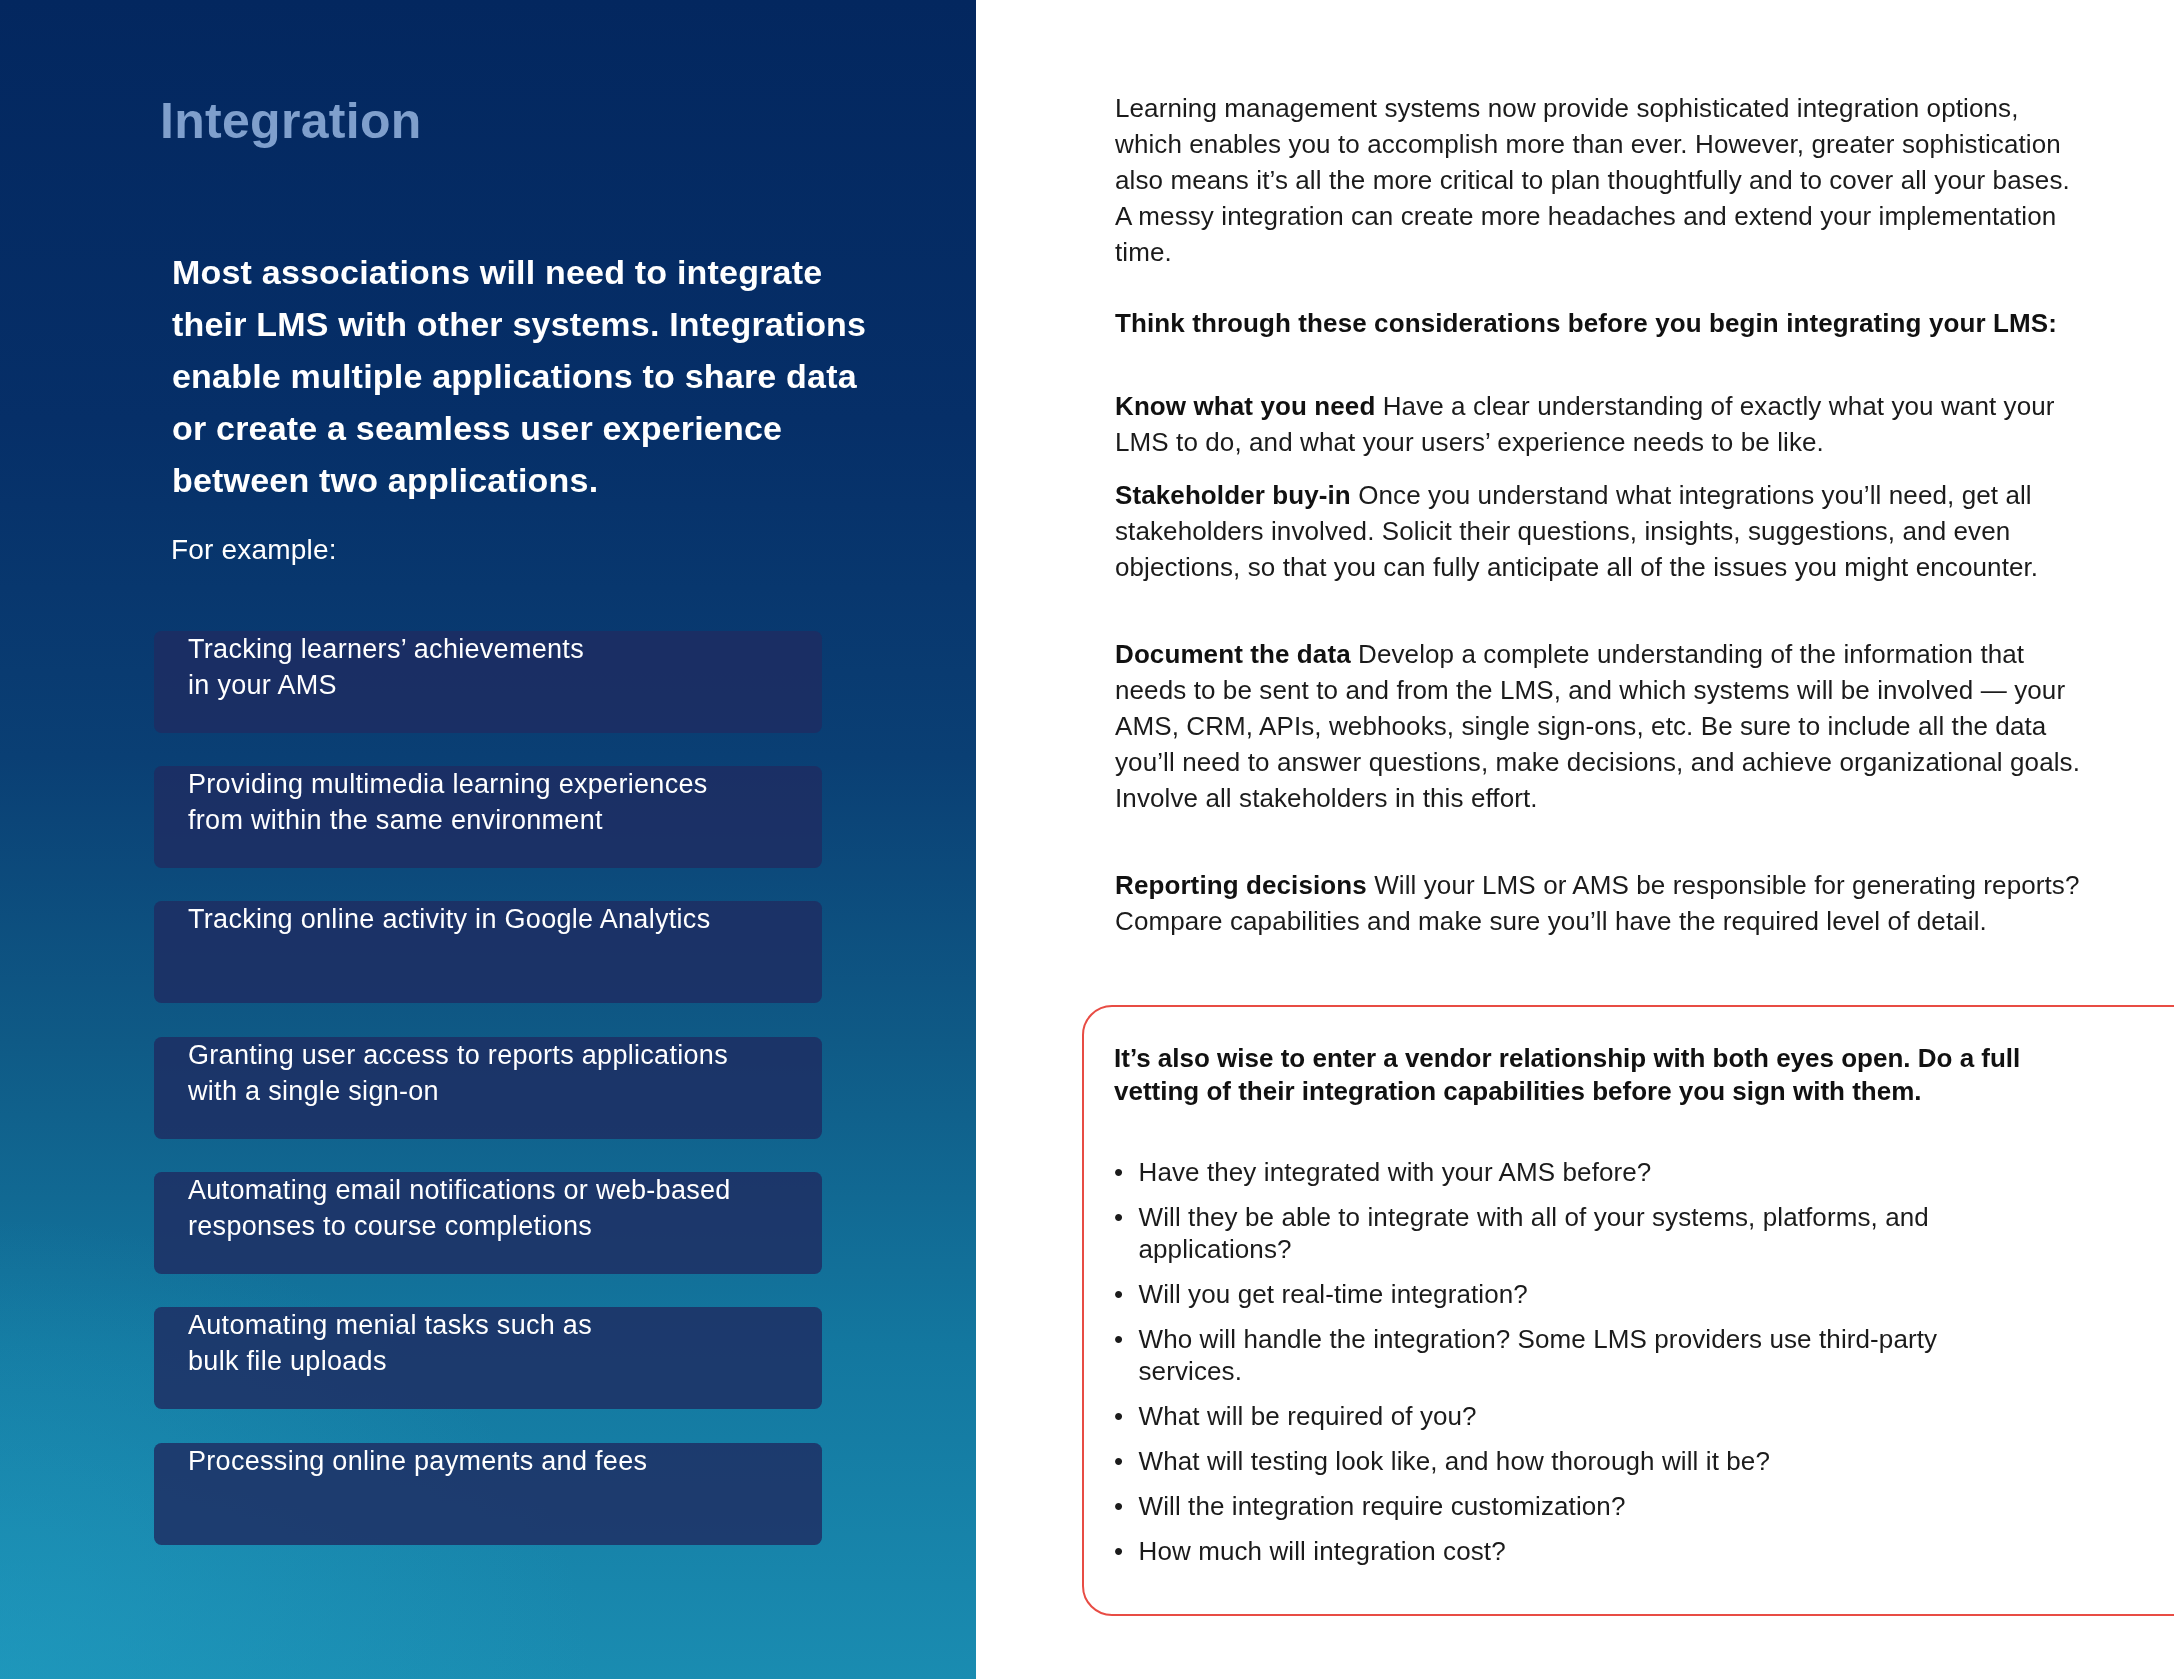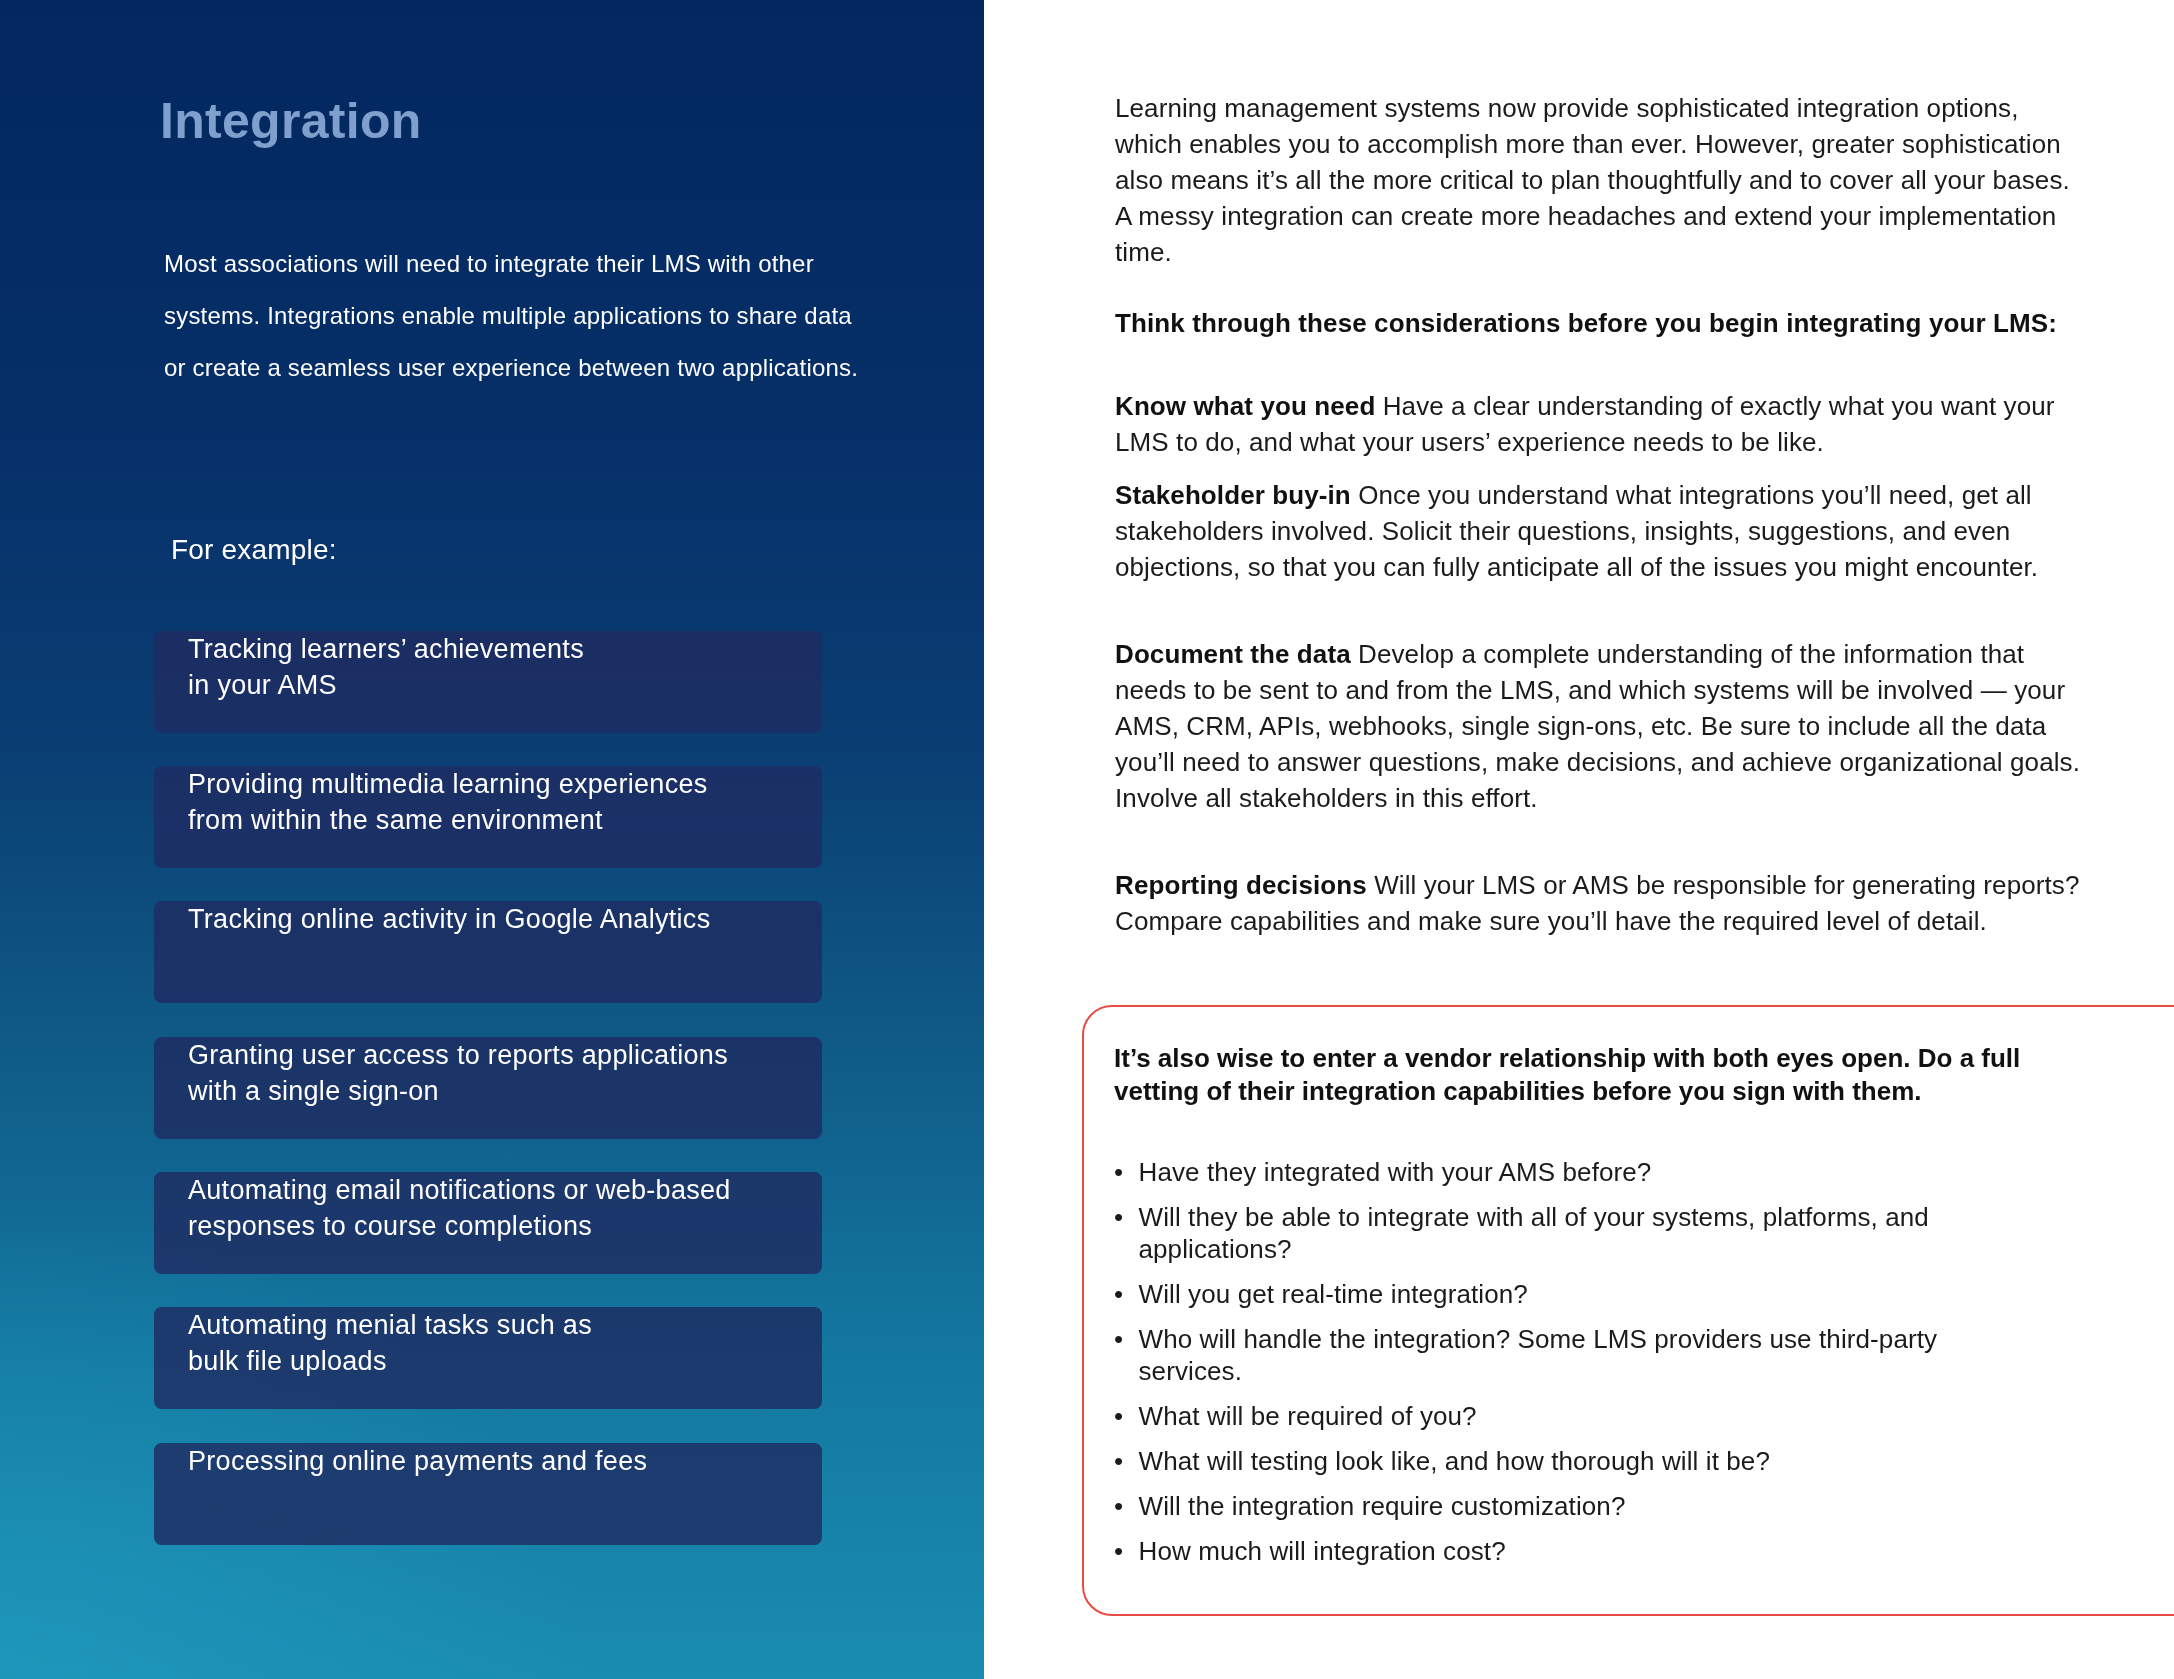--- a/index.html
+++ b/index.html
@@ -6,29 +6,28 @@
   body {
     width: 2174px; height: 1680px; position: relative; overflow: hidden;
     background: #ffffff;
     font-family: "Liberation Sans", "DejaVu Sans", sans-serif;
   }
   .left-panel {
     position: absolute; left: 0; top: 0; width: 976px; height: 1680px;
     background:
       radial-gradient(ellipse 847px 659px at 0% 100%, rgba(34,160,196,0.55), rgba(34,160,196,0) 70%),
       linear-gradient(180deg, #03275f 0%, #062f68 25%, #0a3f74 45%, #0f5a86 62%, #13779f 80%, #1a8cb1 100%);
-    padding-left: 8px;
   }
   .title {
     position: absolute; left: 160px; top: 92px; margin: 0;
     font-size: 50px; font-weight: 700; color: #7f9fcc; letter-spacing: 0.3px;
   }
   .intro {
-    position: absolute; left: 160px; top: 234px; width: 716px; margin: 4px;
-    font-size: 24px; line-height: 52px; color: #ffffff; letter-spacing: 0.2px;
+    position: absolute; left: 160px; top: 234px; width: 716px; margin: 12px;
+    font-size: 34px; line-height: 52px; color: #ffffff; letter-spacing: 0.2px; font-weight: bold;
   }
   .for-example {
     position: absolute; left: 160px; top: 523px; margin: 11px;
     font-size: 28px; color: #ffffff; letter-spacing: 0.2px;
   }
   .example-box {
     position: absolute; left: 154px; width: 668px; height: 102px;
     border-radius: 7.5px; background: rgba(30,44,98,0.82);
     box-sizing: border-box; padding: 0 19px 0 34px;
     display: flex; 

